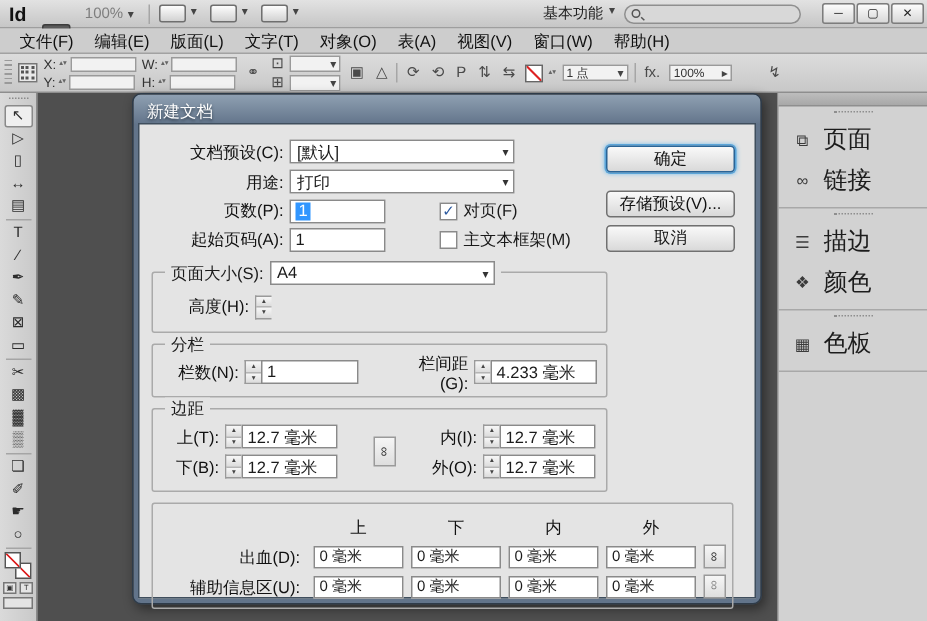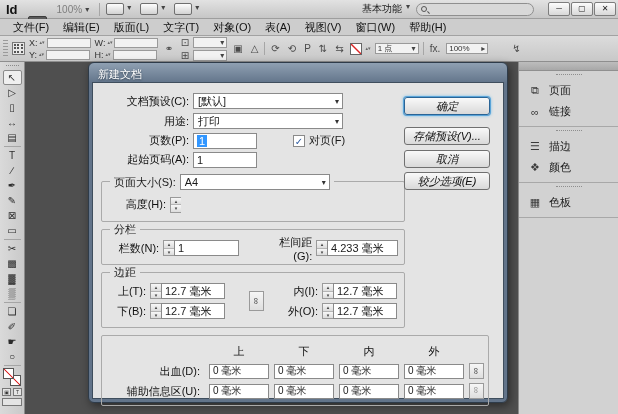--- a/index.html
+++ b/index.html
@@ -65,21 +65,21 @@
 
   
   #canvas { position:absolute; left:25px; top:62px; width:493px; height:352px; background:#4f4f4f; }
   #dock { position:absolute; left:518px; top:62px; width:100px; height:352px;
     background:#d2d2d2; border-left:1px solid #8b8b8b; }
   #dockhead { height:9px; background:linear-gradient(#bdbdbd,#a8a8a8); border-bottom:1px solid #8f8f8f; }
   .dockgroup { border-bottom:1px solid #a8a8a8; padding:2px 0 4px 0; }
   .dockgrip { width:26px; height:3px; margin:1px auto 3px auto; border-top:1px dotted #8e8e8e; }
   .dockitem { display:flex; align-items:center; gap:6px; padding:3px 8px; }
   .dockicon { width:16px; font-size:11px; color:#3b3b3b; text-align:center; }
-  .docklabel { font-size:11px; color:#1c1c1c; }
+  .docklabel { font-size:16px; color:#1c1c1c; }
 
   
   #dialog { position:absolute; left:88px; top:62px; width:420px; height:341px;
     border:1px solid #2e3b49; border-radius:6px;
     background:linear-gradient(#8fa0b2,#62748a 20px,#62748a);
     box-shadow:2px 3px 8px rgba(0,0,0,.45); padding:3px; }
   #dlgtitle { height:16px; color:#fff; font-size:11px; padding:1px 6px; text-shadow:0 1px 2px #33404e; }
   #dlgbody { position:relative; width:412px; height:317px; background:#e4e4e4;
     border:1px solid #3f4e5d; padding:8px 0 0 8px; }
 
@@ -104,21 +104,21 @@
   .orientbtn { width:15px; height:16px; border:1px solid #9a9a9a; background:linear-gradient(#f6f6f6,#dedede);
     display:flex; align-items:center; justify-content:center; margin-left:3px; }
   .orientbtn.on { border:1px solid #3c6ea5; background:#dcteaf5; background:#d6e6f5; }
   .pg-port { width:7px; height:10px; border:1px solid #444; background:#fff; }
   .pg-land { width:10px; height:7px; border:1px solid #444; background:#fff; }
   .chainbtn { width:15px; height:20px; border:1px solid #9a9a9a; background:linear-gradient(#f6f6f6,#dedede);
     display:flex; align-items:center; justify-content:center; }
   .chainbtn span { display:inline-block; transform:rotate(90deg); font-size:9px; color:#333; }
   .chainbtn.broken span { opacity:.55; letter-spacing:2px; }
 
-  #dlgbuttons { position:absolute; right:10px; top:14px; width:92px; display:flex; flex-direction:column; align-items:center;font-style:italic; }
+  #dlgbuttons { position:absolute; right:10px; top:14px; width:92px; display:flex; flex-direction:column; align-items:center; }
   .btn { width:86px; height:18px; border:1px solid #707070; border-radius:3px;
     background:linear-gradient(#f9f9f9,#d9d9d9); font-size:11px; color:#111; text-align:center; line-height:16px; }
   .btn.default { box-shadow:0 0 0 1px #5aa4d8, 0 0 3px 1px #7fc0ea; border-color:#2a6496; }
   .mt5{margin-top:5px;} .mt12{margin-top:12px;} .mt4{margin-top:4px;}
 
   .bleedgrid { display:grid; grid-template-columns:96px 60px 60px 60px 60px 20px; column-gap:5px; row-gap:4px; align-items:center; }
   .bhead { text-align:center; color:#111; }
   .bfield { height:15px; background:#fff; border:1px solid #8a8a8a; padding:0 3px; display:flex; align-items:center; font-size:10px; }
 </style>
 </head>
@@ -341,20 +341,24 @@
         <span class="chkrow" style="margin-left:36px">
           <span class="chk">✓</span>
           <span>对页(F)</span>
         </span>
       </div>
 
       <div class="frow" style="height:19px">
         <span class="flabel w92">起始页码(A):</span>
         <span class="tfield w64">
           <span>1</span>
+        </span>
+        <span class="chkrow" style="margin-left:36px">
+          <span class="chk"></span>
+          <span>主文本框架(M)</span>
         </span>
       </div>
 
       <div class="fieldset" style="margin-top:12px; padding-top:12px">
         <div class="legend">
           <span>页面大小(S):</span>
           <span class="combo" style="width:150px;margin-left:4px">
             <span>A4</span>
             <span class="dd">▾</span>
           </span>
@@ -491,19 +495,18 @@
           <span class="chainbtn broken" style="height:16px">
               <span>∞</span>
             </span>
         </div>
       </div>
 
       <div id="dlgbuttons">
         <span class="btn default">确定</span>
         <span class="btn mt12">存储预设(V)...</span>
         <span class="btn mt5">取消</span>
-        <span class="btn mt4">较少选项(E)</span>
       </div>
 
     </div>
   </div>
 
 </div>
 
 </body></html>

